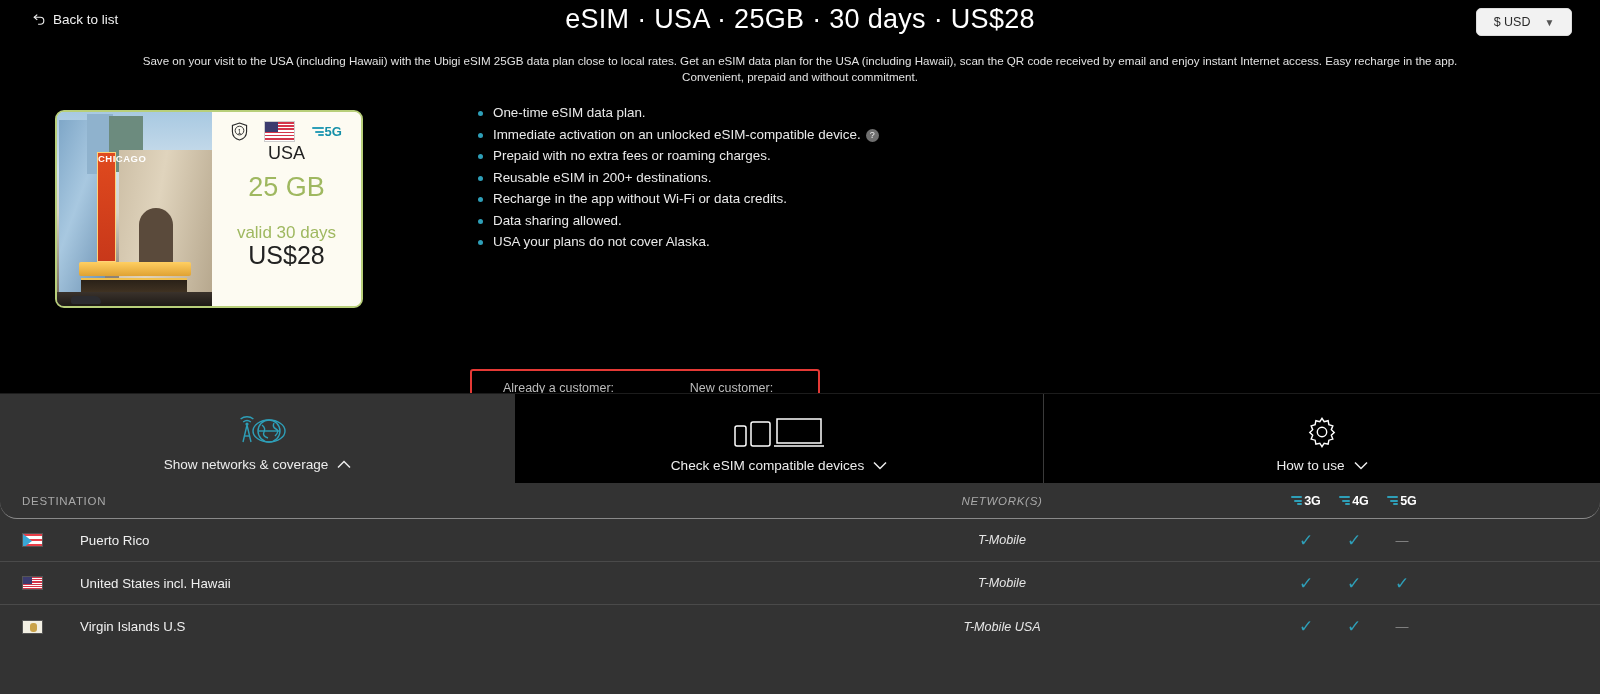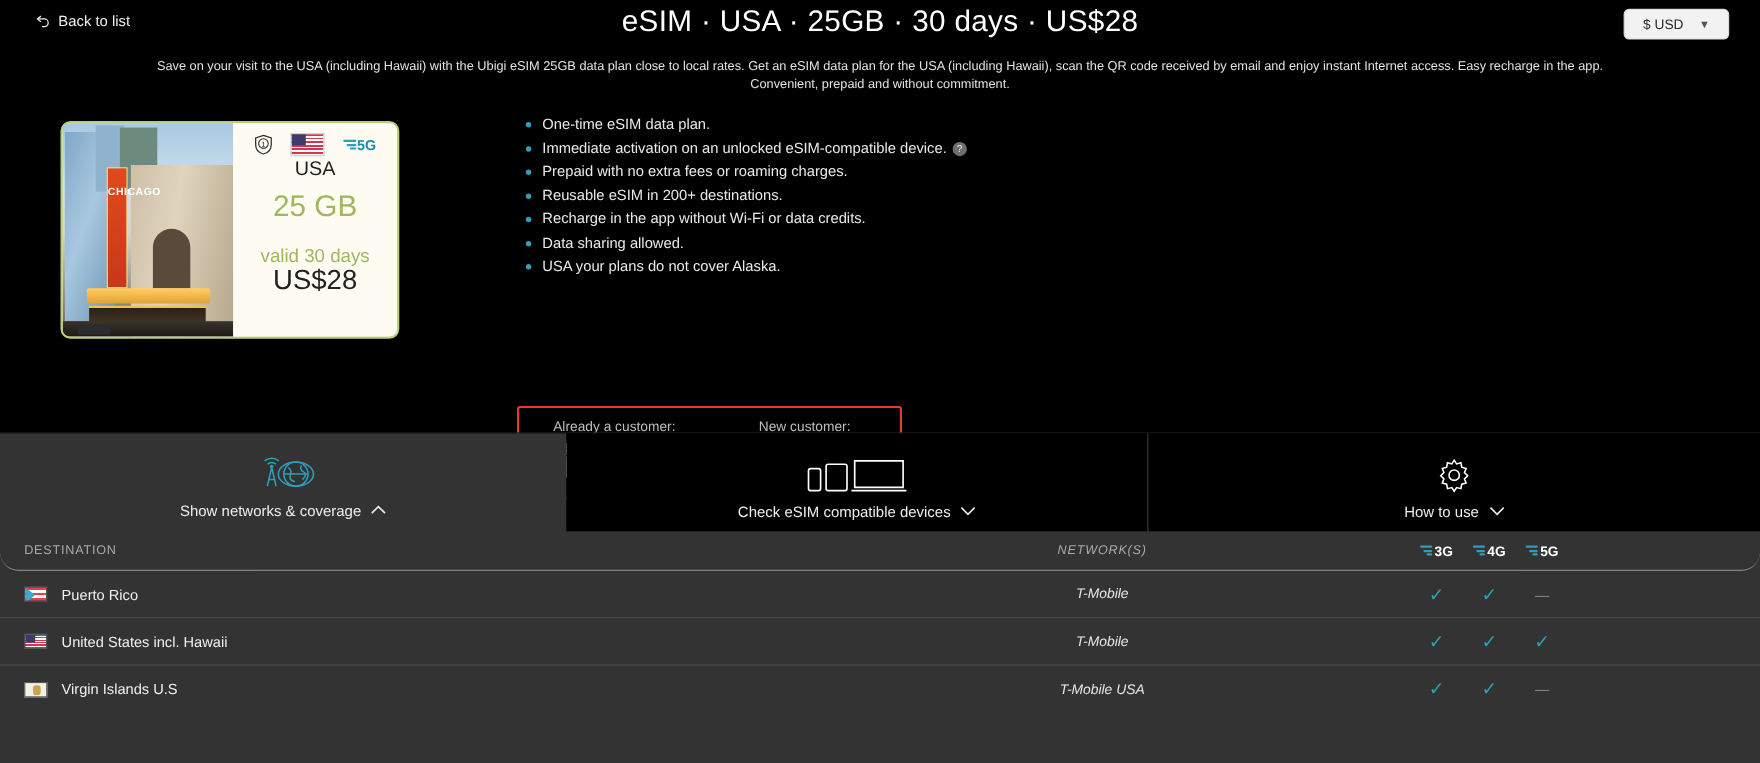--- a/index.html
+++ b/index.html
@@ -63,21 +63,21 @@
     background: linear-gradient(110deg,#7fa7c8,#a8c8e0 45%,#6d92b3); }
   .tower-l2 { position:absolute; left:30px; top:2px; width:26px; height:60px; background:#8fb2cd; }
   .tower-m { position:absolute; left:52px; top:4px; width:34px; height:56px; background:#6c8b7e; }
   .bldg { position:absolute; left:62px; top:38px; width:93px; height:160px;
     background: linear-gradient(100deg,#cdbfa6,#e0d4bd 40%,#b5a68c); }
   .bldg-arch { position:absolute; left:82px; top:96px; width:34px; height:54px;
     background:#5a4a3b; border-radius: 17px 17px 0 0; }
   .marquee-v { position:absolute; left:40px; top:40px; width:19px; height:110px;
     background: linear-gradient(#e04a1e,#c8381a); border:1px solid #ffd27a;
     color:#fff; font-size:9.5px; font-weight:bold; line-height:11px;
-    letter-spacing:.5px; padding-top:16px; }
+    letter-spacing:.5px; padding-top:0; }
   .marquee-sign { position:absolute; left:22px; top:150px; width:112px; height:14px;
     background: linear-gradient(#ffcf62,#e0a233); border-radius:2px; }
   .marquee-board { position:absolute; left:24px; top:166px; width:106px; height:20px;
     background: linear-gradient(#2a2118,#4a3a26); border-top:2px solid #f0c050; }
   .crowd { position:absolute; left:0; bottom:0; width:100%; height:14px;
     background: linear-gradient(#3a322b,#1e1a16); }
   .car { position:absolute; left:14px; bottom:2px; width:30px; height:8px;
     background:#2c2c30; border-radius:4px 6px 2px 2px; }
 
   .sim-info { flex:1; position:relative; background:#fdfbf2; color:#222; }
@@ -154,21 +154,21 @@
   .table { position:absolute; left:0; top:483px; width:1600px; background:#333333;
            height:211px; }
   .trow { display:flex; align-items:center; height:43px;
           border-bottom:1px solid #4a4a4a; padding:0 22px; }
   .thead { height:36px; border-bottom:1px solid #8a8a8a;border-radius:17px; }
   .c-dest { width:700px; display:flex; align-items:center; gap:13px; }
   .c-net  { width:560px; text-align:center; }
   .c-g    { width:48px; text-align:center; }
   .th { font-size:11.5px; color:#a9a9a9; letter-spacing:.7px; }
   .th-net { font-style:italic; }
-  .cell-dest { font-size:13.3px; color:#f0f0f0; }
+  .cell-dest { font-size:13.3px; color:#f0f0f0;margin-left:24px; }
   .cell-net { font-size:12.6px; color:#e6e6e6; font-style:italic; }
   .g-head { display:flex; align-items:center; justify-content:center; gap:2px;
             font-size:12.5px; font-weight:bold; color:#ffffff; }
   .check { color:#2e9fb8; font-size:17px; line-height:1; }
   .dash { color:#8a8a8a; font-size:13px; }
   .flag-sm { width:21px; height:14px; border:1px solid #555; flex:none; overflow:hidden; position:relative; }
   .f-pr { background: repeating-linear-gradient(#e8404a 0 2.4px, #fff 2.4px 4.8px); }
   .f-pr::before { content:""; position:absolute; left:0; top:0; width:0; height:0;
     border-left:9px solid #3aa7d6; border-top:7px solid transparent; border-bottom:7px solid transparent; }
   .f-us { background: repeating-linear-gradient(#d4354a 0 1.1px, #fff 1.1px 2.2px); }

